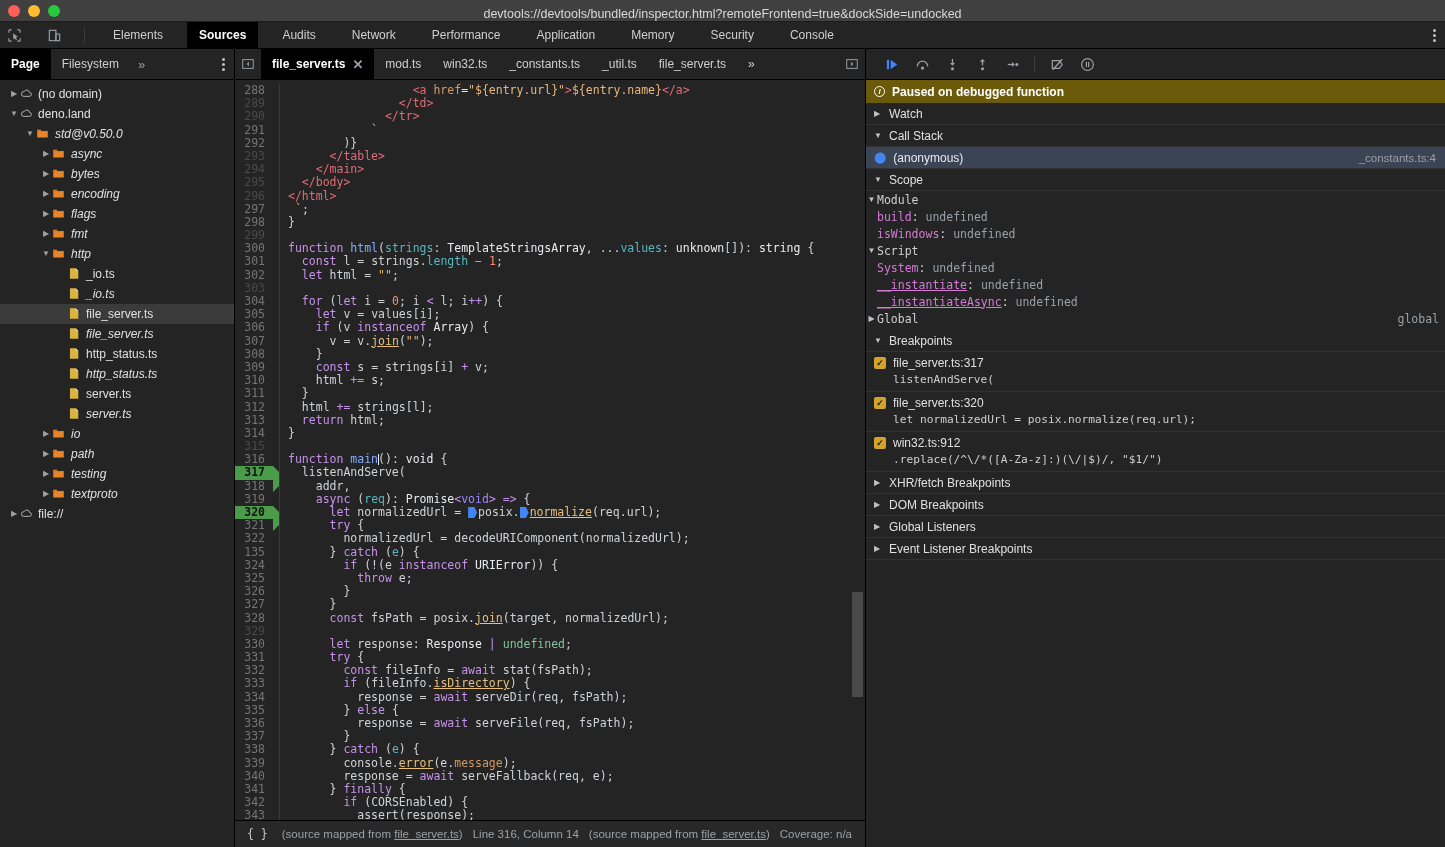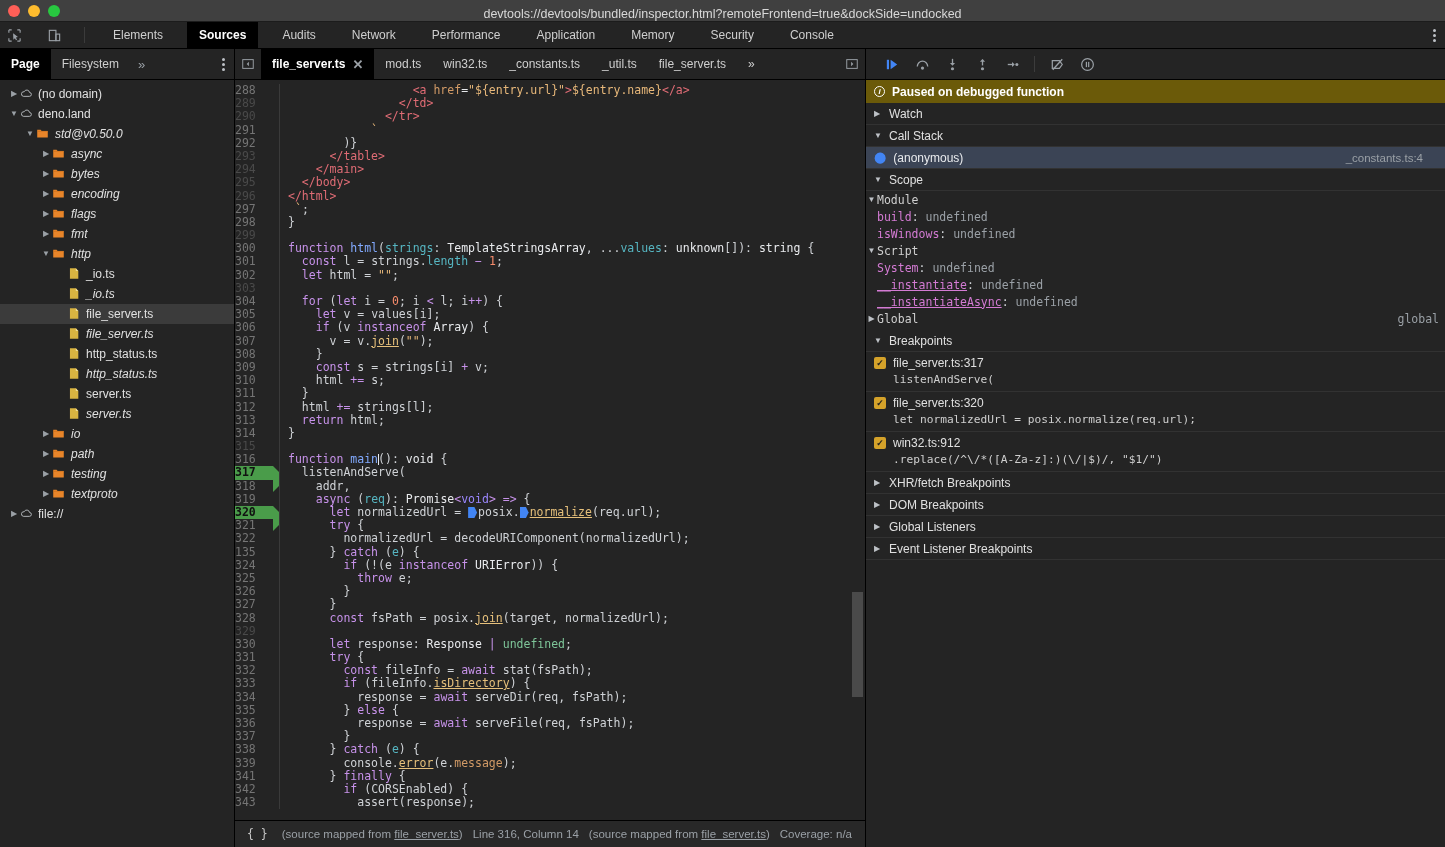--- a/index.html
+++ b/index.html
@@ -93,21 +93,21 @@
   #tabstrip .spacer{ flex:1; }
 
   #code{
     flex:1; position:relative; overflow:hidden; background:#242424;
     font-family:"DejaVu Sans Mono","Liberation Mono",monospace;
     font-size:11.5px; line-height:13.2px;
   }
   #code-inner{ position:relative; padding-top:4px; }
   .cline{ display:flex; height:13.2px; align-items:center; white-space:pre; }
   .ln{
-    width:38px; flex:0 0 38px; text-align:left; padding-right:8px;
+    width:38px; flex:0 0 38px; text-align:right; padding-right:8px;
     color:#757575; user-select:none; position:relative;
   }
   .cline.dim .ln{ color:#4a4a4a; }
   .cline.bp .ln{
     background:#4a9c4a; color:#111; font-weight:bold; border-radius:0;
   }
   .cline.bp .ln::after{
     content:""; position:absolute; right:-6px; top:0; width:0; height:13.2px;
     border-top:6.6px solid transparent; border-bottom:6.6px solid transparent;
     border-left:6px solid #4a9c4a;
@@ -184,21 +184,21 @@
     height:22px; display:flex; align-items:center; gap:6px; padding-left:8px;
     font-size:12px; color:#e0e0e0; border-bottom:1px solid #323232;
     background:#242424; cursor:pointer;
   }
   .caret-t{ width:9px; color:#bdc1c6; font-size:8px; line-height:1; }
   .cs-row{
     height:22px; display:flex; align-items:center; background:#3b4455;
     font-size:12px; color:#e8eaed; padding-left:8px; gap:7px; cursor:pointer;
     border-bottom:1px solid #323232;
   }
-  .cs-row .loc{ margin-left:auto; color:#9aa0a6; font-size:11.5px; padding-right:22px; }
+  .cs-row .loc{ margin-left:auto; color:#9aa0a6; font-size:11.5px; padding-right:9px; }
   .bluearrow{ color:#4285f4; font-size:11px; }
 
   .scope-line{
     height:17px; display:flex; align-items:center; font-size:11.5px;
     font-family:"DejaVu Sans Mono","Liberation Mono",monospace;
     color:#cfcfcf; white-space:pre;
   }
   .scope-line .tr{ width:11px; text-align:center; color:#bdc1c6; font-size:8px; font-family:"Liberation Sans",sans-serif; }
   .pname{ color:#d47bd4; }
   .pval{ color:#9aa0a6; }
@@ -526,20 +526,21 @@
         <div class="cline"><span class="ln">330</span><span class="gut"></span><span class="src">      <span class="kw">let</span> <span class="var">response</span><span class="plain">: </span><span class="typ">Response</span> <span class="op">|</span> <span class="grn">undefined</span><span class="plain">;</span></span></div>
         <div class="cline"><span class="ln">331</span><span class="gut"></span><span class="src">      <span class="kw">try</span> <span class="plain">{</span></span></div>
         <div class="cline"><span class="ln">332</span><span class="gut"></span><span class="src">        <span class="kw">const</span> <span class="var">fileInfo</span> <span class="plain">=</span> <span class="kw">await</span> <span class="var">stat</span><span class="plain">(</span><span class="var">fsPath</span><span class="plain">);</span></span></div>
         <div class="cline"><span class="ln">333</span><span class="gut"></span><span class="src">        <span class="kw">if</span> <span class="plain">(</span><span class="var">fileInfo</span><span class="plain">.</span><span class="fn">isDirectory</span><span class="plain">) {</span></span></div>
         <div class="cline"><span class="ln">334</span><span class="gut"></span><span class="src">          <span class="var">response</span> <span class="plain">=</span> <span class="kw">await</span> <span class="var">serveDir</span><span class="plain">(</span><span class="var">req</span><span class="plain">,</span> <span class="var">fsPath</span><span class="plain">);</span></span></div>
         <div class="cline"><span class="ln">335</span><span class="gut"></span><span class="src">        <span class="plain">}</span> <span class="kw">else</span> <span class="plain">{</span></span></div>
         <div class="cline"><span class="ln">336</span><span class="gut"></span><span class="src">          <span class="var">response</span> <span class="plain">=</span> <span class="kw">await</span> <span class="var">serveFile</span><span class="plain">(</span><span class="var">req</span><span class="plain">,</span> <span class="var">fsPath</span><span class="plain">);</span></span></div>
         <div class="cline"><span class="ln">337</span><span class="gut"></span><span class="src">        <span class="plain">}</span></span></div>
         <div class="cline"><span class="ln">338</span><span class="gut"></span><span class="src">      <span class="plain">}</span> <span class="kw">catch</span> <span class="plain">(</span><span class="cyan">e</span><span class="plain">) {</span></span></div>
         <div class="cline"><span class="ln">339</span><span class="gut"></span><span class="src">        <span class="var">console</span><span class="plain">.</span><span class="fn">error</span><span class="plain">(</span><span class="var">e</span><span class="plain">.</span><span class="attr">message</span><span class="plain">);</span></span></div>
+        <div class="cline"><span class="ln">340</span><span class="gut"></span><span class="src">        <span class="var">response</span> <span class="plain">=</span> <span class="kw">await</span> <span class="var">serveFallback</span><span class="plain">(</span><span class="var">req</span><span class="plain">,</span> <span class="var">e</span><span class="plain">);</span></span></div>
         <div class="cline"><span class="ln">341</span><span class="gut"></span><span class="src">      <span class="plain">}</span> <span class="kw">finally</span> <span class="plain">{</span></span></div>
         <div class="cline"><span class="ln">342</span><span class="gut"></span><span class="src">        <span class="kw">if</span> <span class="plain">(</span><span class="var">CORSEnabled</span><span class="plain">) {</span></span></div>
         <div class="cline"><span class="ln">343</span><span class="gut"></span><span class="src">          <span class="var">assert</span><span class="plain">(</span><span class="var">response</span><span class="plain">);</span></span></div>
 
       </div>
       <div id="vscroll">
         <div id="vthumb"></div>
       </div>
     </div>
 

